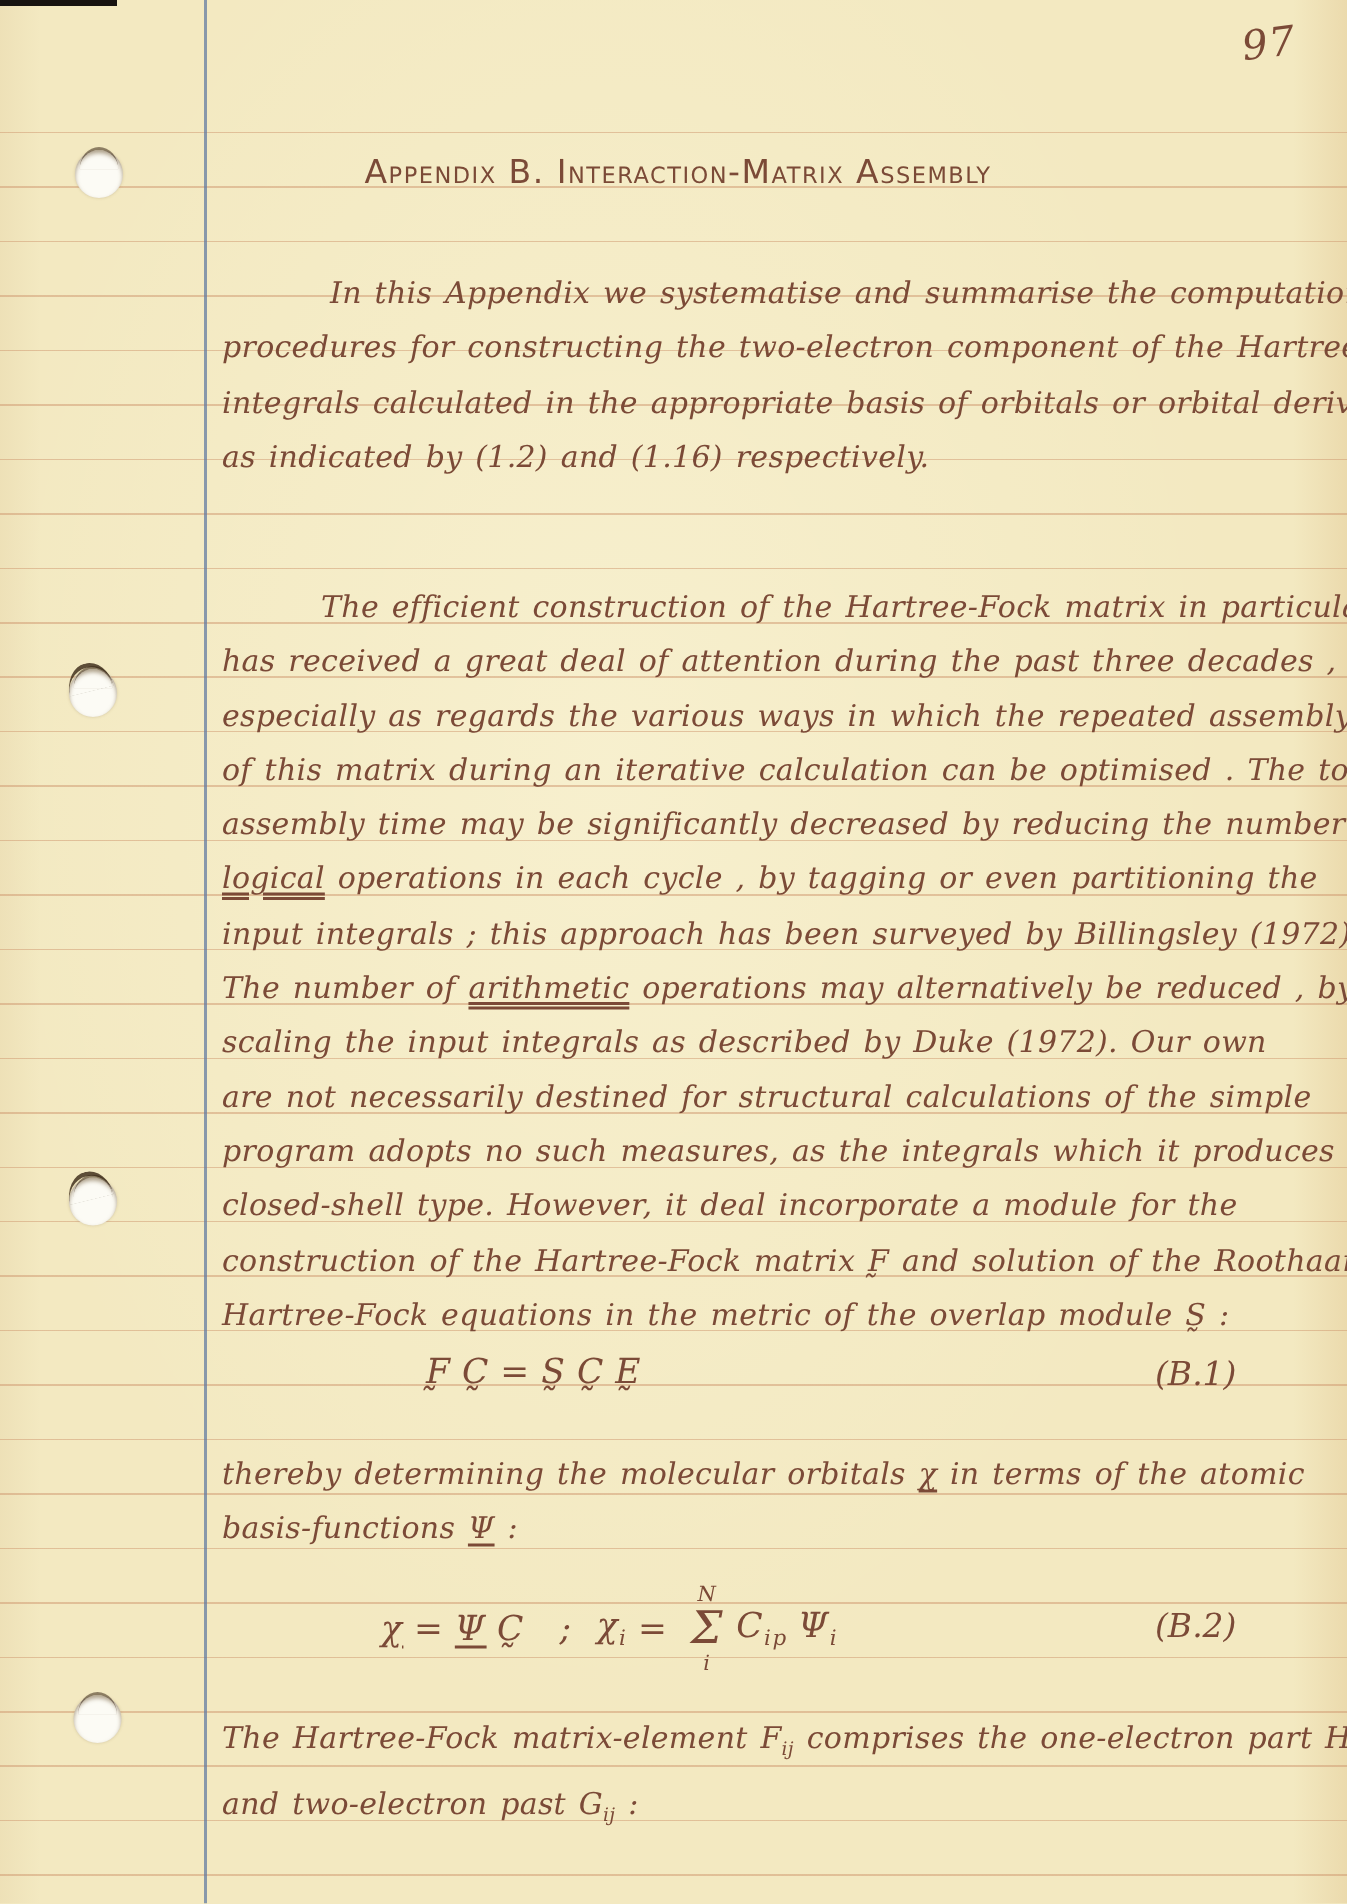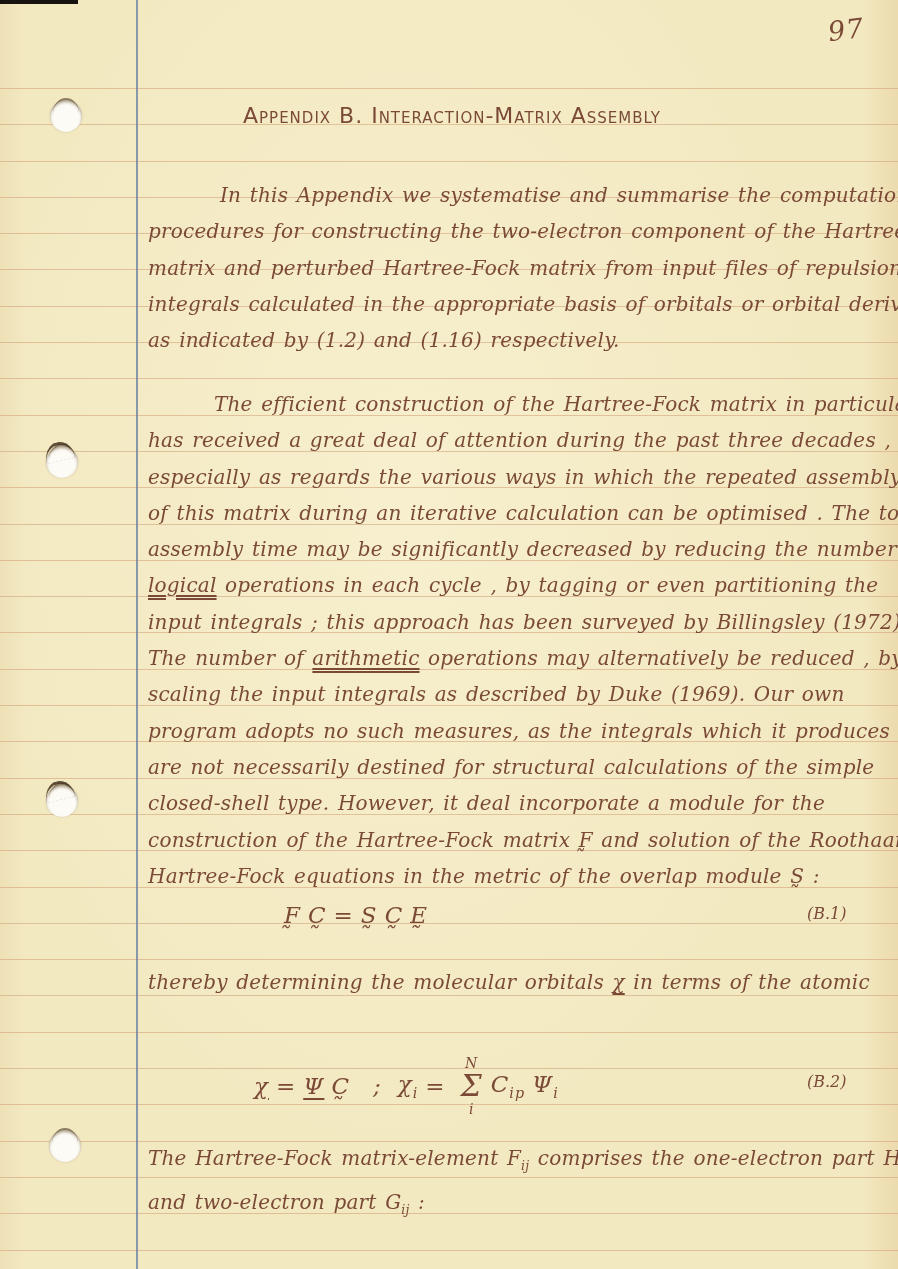--- a/index.html
+++ b/index.html
@@ -36,21 +36,21 @@
   .indent1{text-indent:72px;}
   .indent2{text-indent:66px;}
   .u2{text-decoration:underline;text-decoration-style:double;text-underline-offset:3px;font-style:italic;}
   .u1{text-decoration:underline;text-underline-offset:4px;}
   sub{font-size:.62em;}
 
   .equation{position:absolute;left:148px;width:742px;font-style:italic;font-size:23px;
             letter-spacing:1px;}
   .eq-body{display:inline-flex;align-items:center;}
   .eq-body .g{margin-right:7px;}
-  .eq-label{position:absolute;left:622px;top:2px;font-size:16px;letter-spacing:0;margin-left:37px;}
+  .eq-label{position:absolute;left:622px;top:2px;font-size:22px;letter-spacing:0;}
   #eq1{top:902px;} #eq1 .eq-body{margin-left:136px;}
   #eq2{top:1046px;height:80px;} #eq2 .eq-body{margin-left:106px;height:80px;}
   #eq2 .eq-label{top:26px;}
   .sum{display:inline-flex;flex-direction:column;align-items:center;line-height:1.05;margin:0 8px;}
   .sum .top{font-size:14px;} .sum .sigma{font-size:30px;} .sum .bot{font-size:14px;}
   .semi{margin:0 16px;}
   #para1{top:177px;} #para2{top:386px;} #para3{top:964px;} #para4{top:1140px;}
 </style>
 </head>
 <body>
@@ -65,56 +65,56 @@
   <div class="hole torn" style="left:46px;top:785px;"></div>
   <div class="hole" style="left:49px;top:1130px;"></div>
 
   <div class="page-number ink">97</div>
 
   <div class="title ink">Appendix B.  Interaction-Matrix Assembly</div>
 
   <div class="para ink" id="para1">
     <div class="ln indent1">In this Appendix we systematise and summarise the computational</div>
     <div class="ln">procedures for constructing the two-electron component of the Hartree-Fock</div>
-    <div class="ln">matrix and perturbed Hartree-Fock matrix from input files of repulsion</div>
     <div class="ln">integrals calculated in the appropriate basis of orbitals or orbital derivatives</div>
     <div class="ln">as indicated by (1.2) and (1.16) respectively.</div>
   </div>
 
   <div class="para ink" id="para2">
     <div class="ln indent2">The efficient construction of the Hartree-Fock matrix in particular</div>
     <div class="ln">has received a great deal of attention during the past three decades ,</div>
     <div class="ln">especially as regards the various ways in which the repeated assembly</div>
     <div class="ln">of this matrix during an iterative calculation can be optimised . The total</div>
     <div class="ln">assembly time may be significantly decreased by reducing the number of</div>
     <div class="ln"><span class="u2">logical</span><span> operations in each cycle , by tagging or even partitioning the</span></div>
     <div class="ln">input integrals ; this approach has been surveyed by Billingsley (1972) .</div>
     <div class="ln"><span>The number of </span><span class="u2">arithmetic</span><span> operations may alternatively be reduced , by</span></div>
-    <div class="ln">scaling the input integrals as described by Duke (1969). Our own</div>
+    <div class="ln">scaling the input integrals as described by Duke (1972). Our own</div>
+    <div class="ln">are not necessarily destined for structural calculations of the simple</div>
     <div class="ln">program adopts no such measures, as the integrals which it produces</div>
-    <div class="ln">are not necessarily destined for structural calculations of the simple</div>
     <div class="ln">closed-shell type. However, it deal incorporate a module for the</div>
     <div class="ln"><span>construction of the Hartree-Fock matrix </span><span>F̰</span><span> and solution of the Roothaan-</span></div>
     <div class="ln"><span>Hartree-Fock equations in the metric of the overlap module </span><span>S̰</span><span> :</span></div>
   </div>
 
   <div class="equation ink" id="eq1">
     <span class="eq-body">
       <span class="g">F̰</span>
       <span class="g">C̰</span>
       <span class="g">=</span>
       <span class="g">S̰</span>
       <span class="g">C̰</span>
       <span class="g">Ḛ</span>
     </span>
     <span class="eq-label">(B.1)</span>
   </div>
 
   <div class="para ink" id="para3">
     <div class="ln"><span>thereby determining the molecular orbitals </span><span class="u1">χ</span><span> in terms of the atomic</span></div>
+    <div class="ln"><span>basis-functions </span><span class="u1">Ψ</span><span> :</span></div>
   </div>
 
   <div class="equation ink" id="eq2">
     <span class="eq-body">
       <span class="g u1">χ</span>
       <span class="g">=</span>
       <span class="g u1">Ψ</span>
       <span class="g">C̰</span>
       <span class="semi">;</span>
       <span class="g"><span>χ</span><sub>i</sub></span>
@@ -125,15 +125,15 @@
         <span class="bot">i</span>
       </span>
       <span class="g"><span>C</span><sub>ip</sub></span>
       <span class="g"><span>Ψ</span><sub>i</sub></span>
     </span>
     <span class="eq-label">(B.2)</span>
   </div>
 
   <div class="para ink" id="para4">
     <div class="ln"><span>The Hartree-Fock matrix-element F</span><sub>ij</sub><span> comprises the one-electron part H</span></div>
-    <div class="ln"><span>and two-electron part G</span><sub>ij</sub><span> :</span></div>
+    <div class="ln"><span>and two-electron past G</span><sub>ij</sub><span> :</span></div>
   </div>
 </div>
 
 </body></html>

